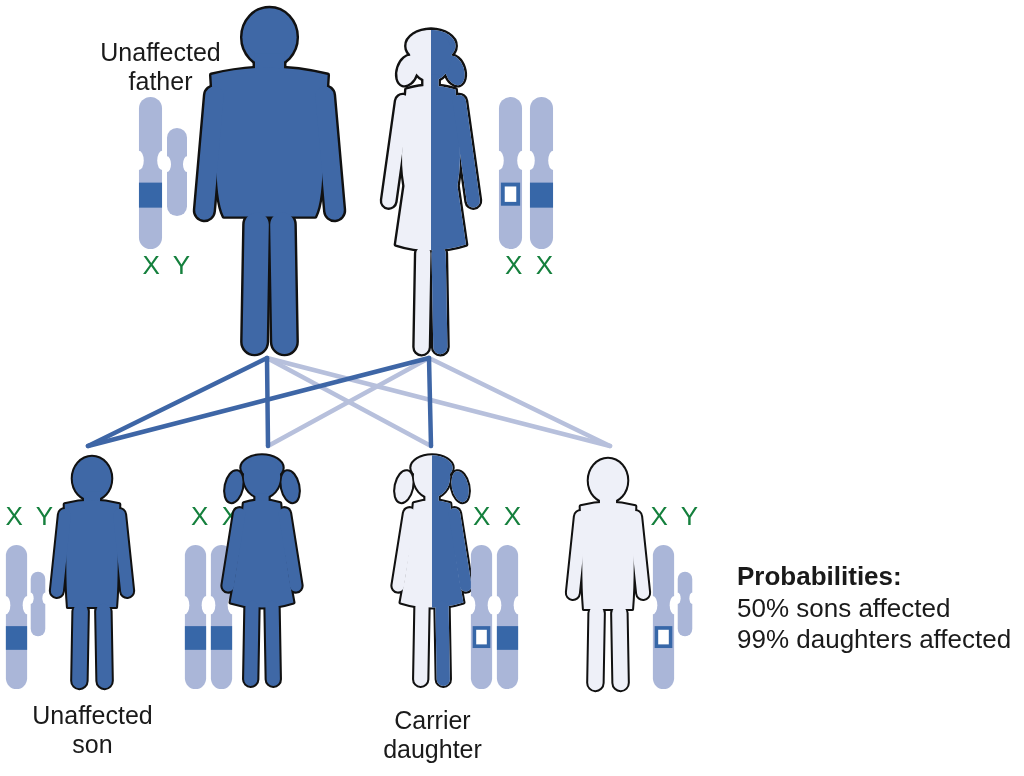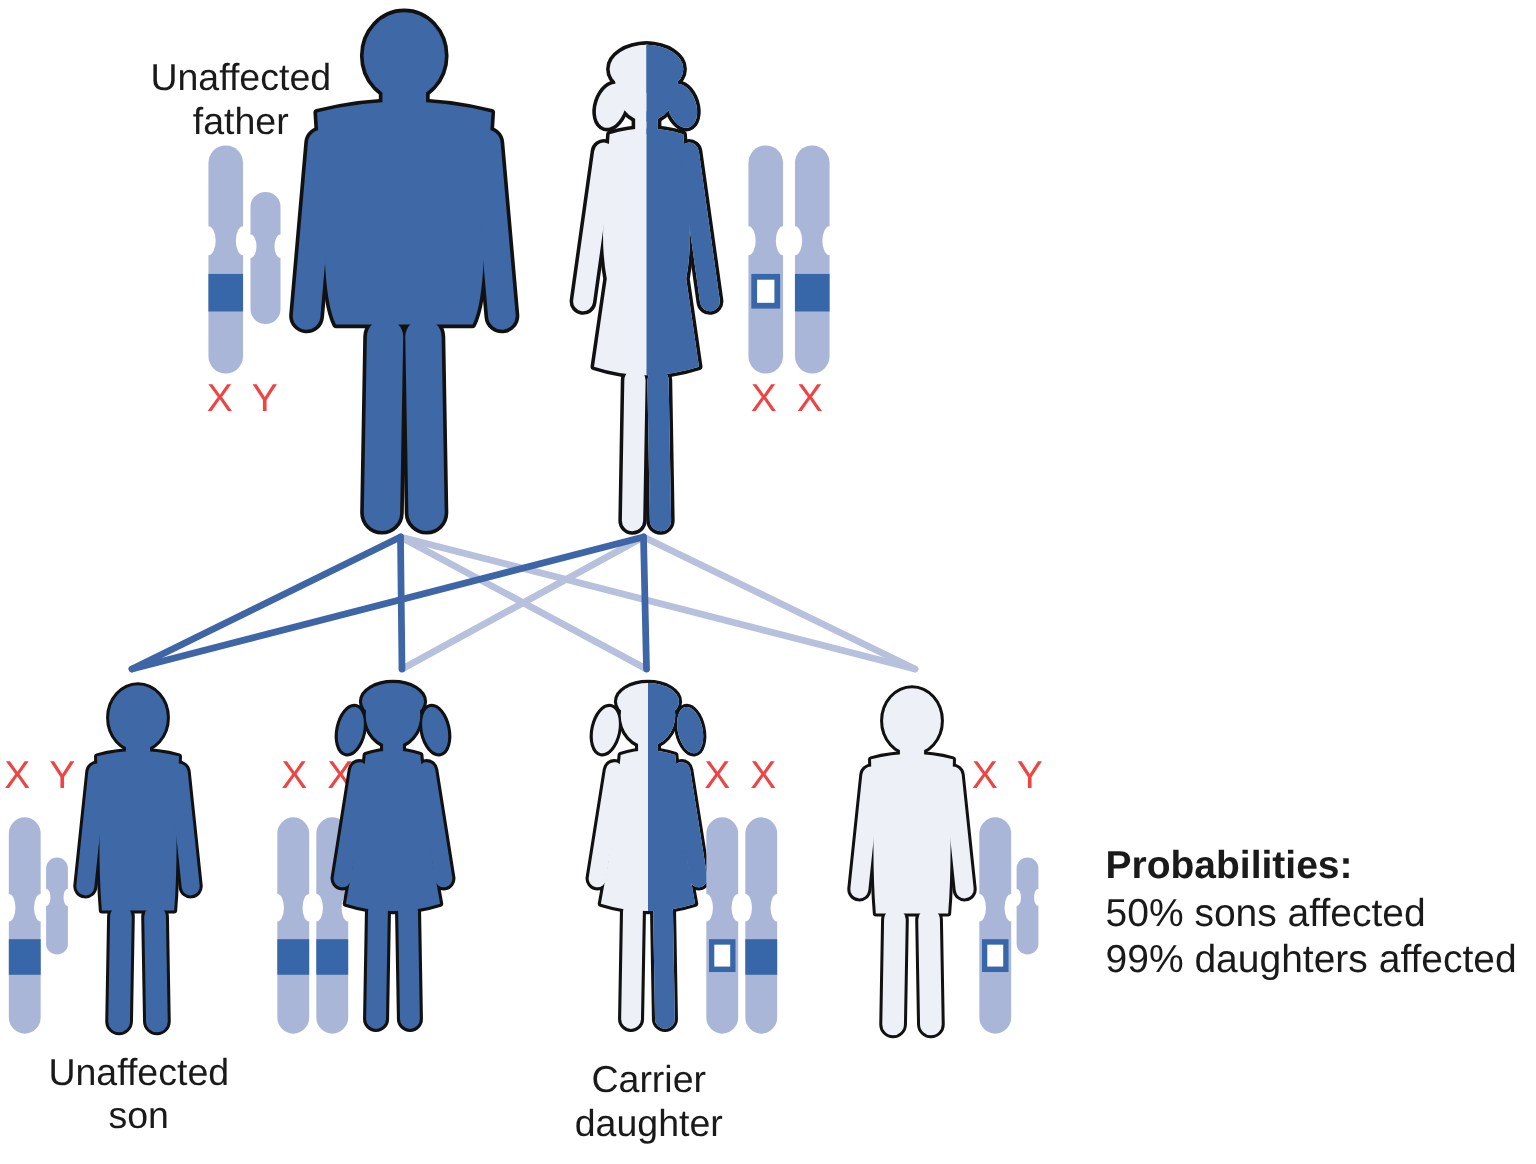--- a/index.html
+++ b/index.html
@@ -4,21 +4,21 @@
 <style>
   html,body{margin:0;padding:0;background:#fff;}
   .stage{
     position:relative;width:1024px;height:776px;background:#ffffff;
     font-family:"Liberation Sans", sans-serif;color:#1a1a1a;overflow:hidden;
   }
   .lbl{
     position:absolute;text-align:center;font-size:25px;line-height:29px;color:#1a1a1a;
   }
   .karyo{
-    position:absolute;text-align:center;font-size:26px;letter-spacing:3px;color:#ef4444;
+    position:absolute;text-align:right;font-size:26px;letter-spacing:3px;color:#15803d;
     white-space:nowrap;
   }
   .fig{position:absolute;overflow:visible;}
   .chrom{position:absolute;overflow:visible;}
   .outline{stroke:#111;stroke-width:5;stroke-linejoin:round;stroke-linecap:round;}
   #lines-svg{position:absolute;left:0;top:0;pointer-events:none;}
   .prob{position:absolute;left:737px;top:560px;width:287px;}
   .prob .prob-title{font-size:26px;font-weight:bold;line-height:33px;}
   .prob .prob-line{font-size:26px;line-height:31px;}
   #defs-holder{position:absolute;width:0;height:0;overflow:hidden;}

